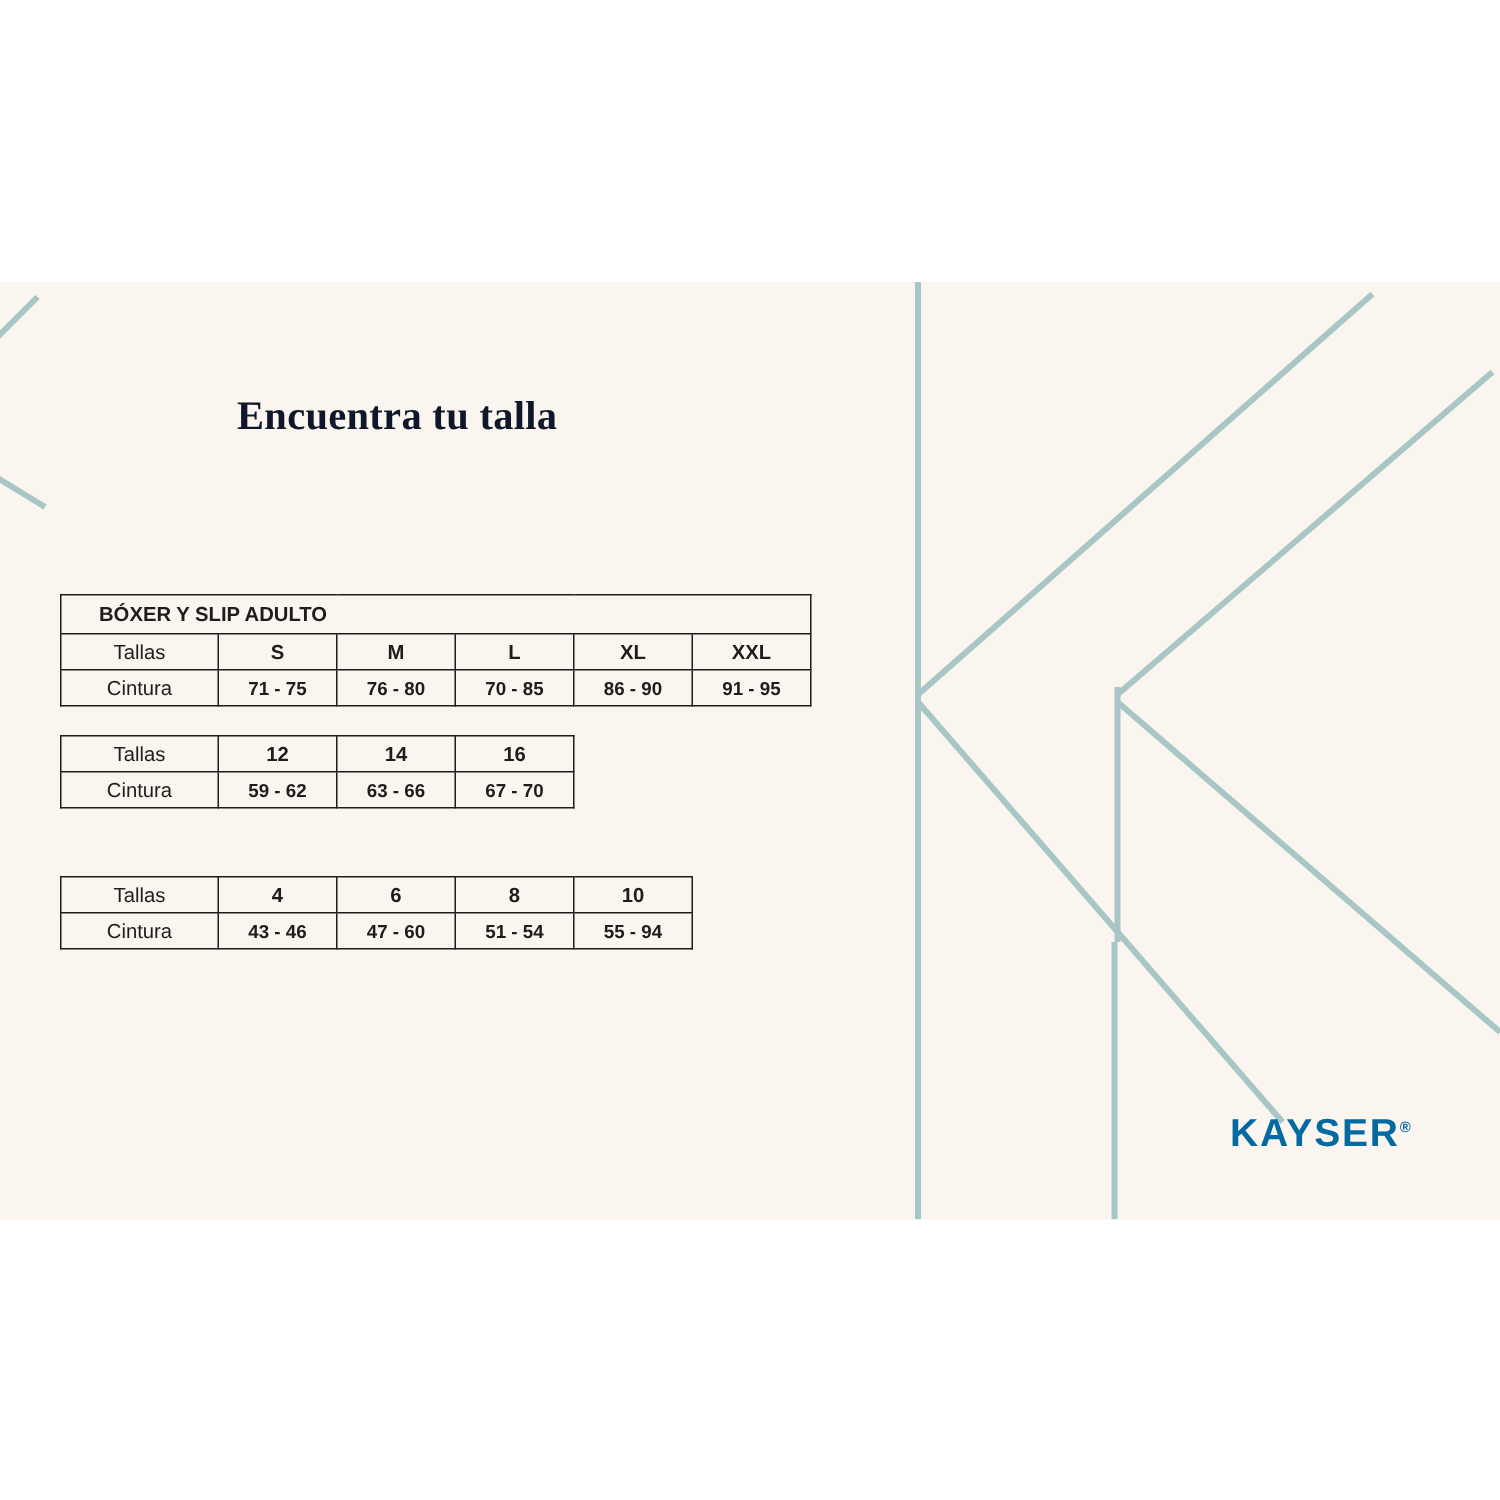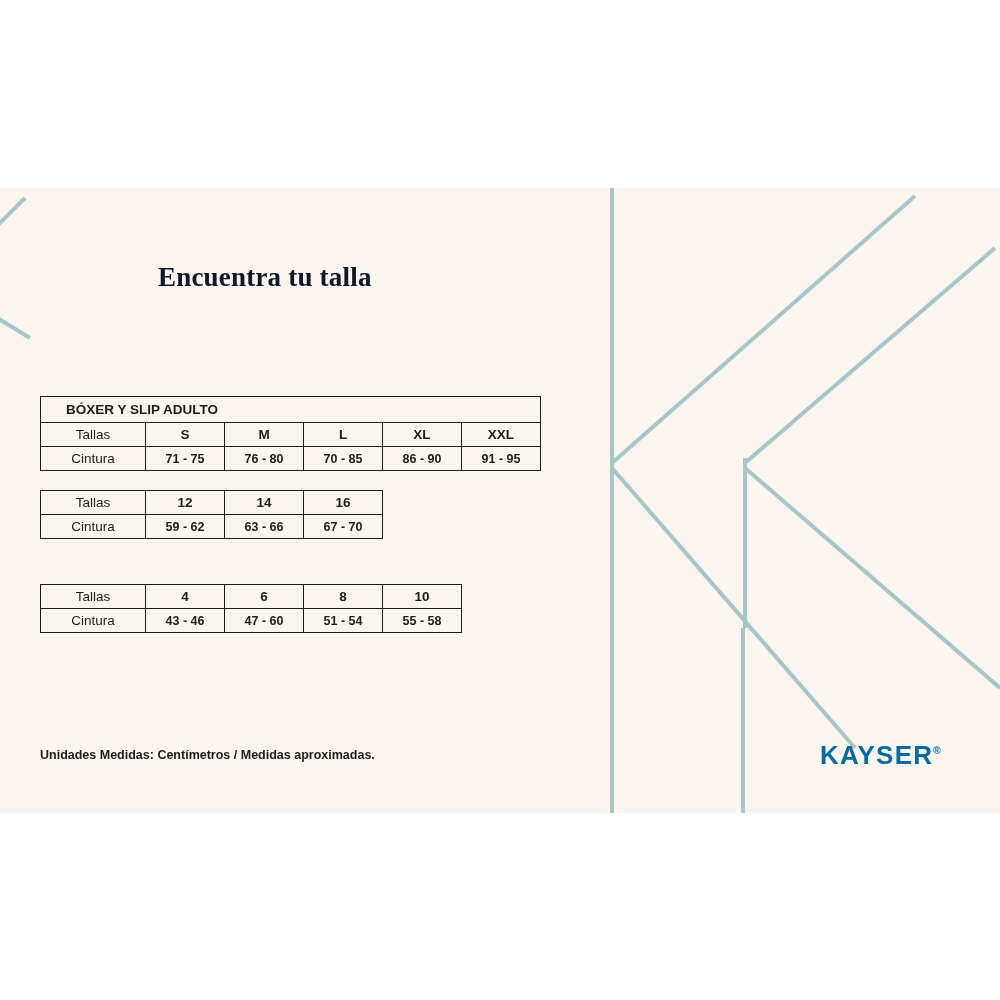--- a/index.html
+++ b/index.html
@@ -194,25 +194,24 @@
         <td class="szval">4</td>
         <td class="szval">6</td>
         <td class="szval">8</td>
         <td class="szval">10</td>
       </tr>
       <tr>
         <td class="rowlabel">Cintura</td>
         <td class="val">43 - 46</td>
         <td class="val">47 - 60</td>
         <td class="val">51 - 54</td>
-        <td class="val">55 - 58</td>
+        <td class="val">55 - 94</td>
       </tr>
     </tbody>
       </table>
   </div>
 
-  <div class="note">Unidades Medidas: Centímetros / Medidas aproximadas.</div>
 
   <div class="brand">
     <span>KAYSER</span><span class="reg">®</span>
   </div>
 
 </div>
 
 </body></html>

